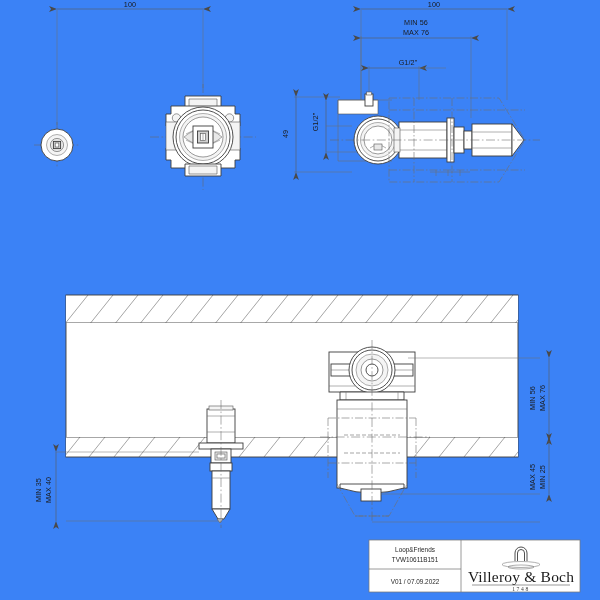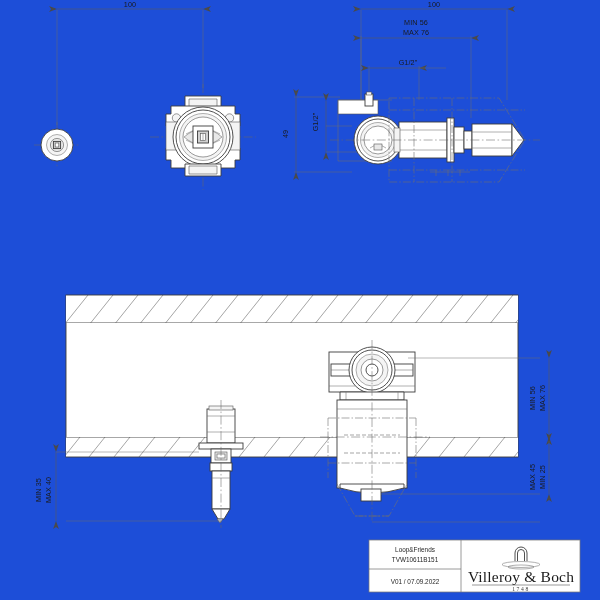--- a/index.html
+++ b/index.html
@@ -11,21 +11,21 @@
   body {
     font-family: "Liberation Sans", sans-serif;
     width: 600px;
     height: 600px;
     overflow: hidden;
   }
   #sheet {
     position: relative;
     width: 600px;
     height: 600px;
-    background: #1d4ed8;
+    background: #3b82f6;
   }
   #drawing-svg {
     position: absolute;
     left: 0;
     top: 0;
     width: 600px;
     height: 600px;
   }
   .dim-text {
     font-family: "Liberation Sans", sans-serif;

